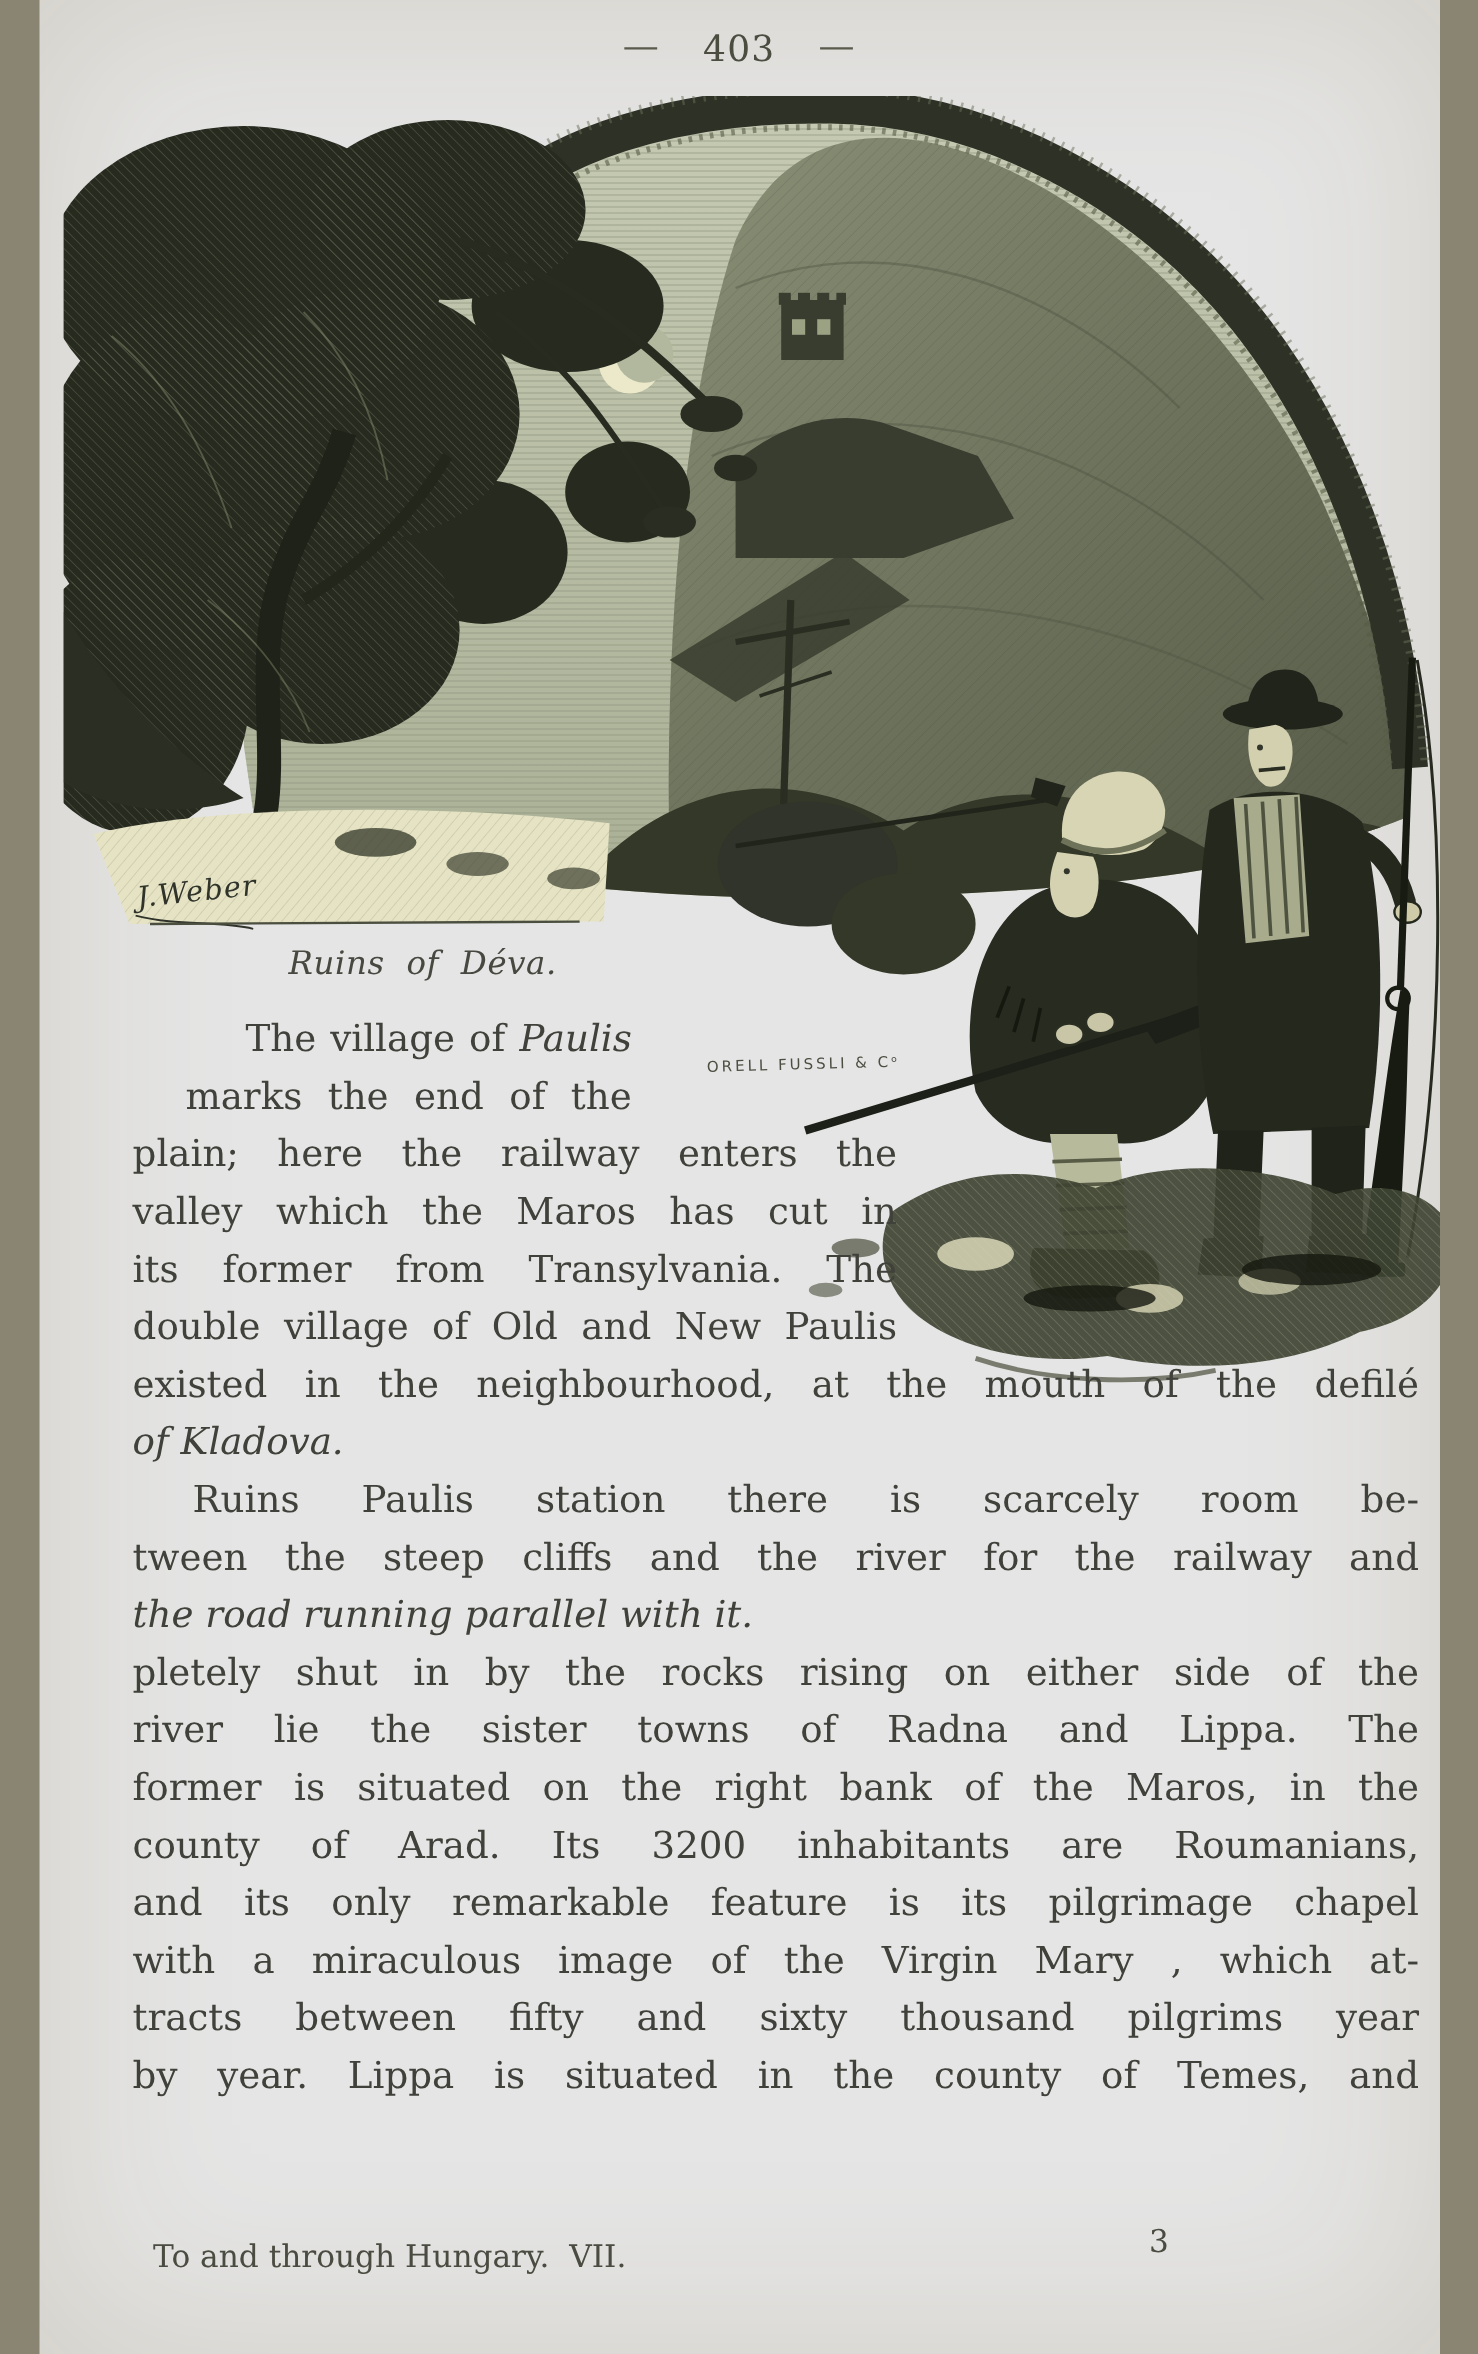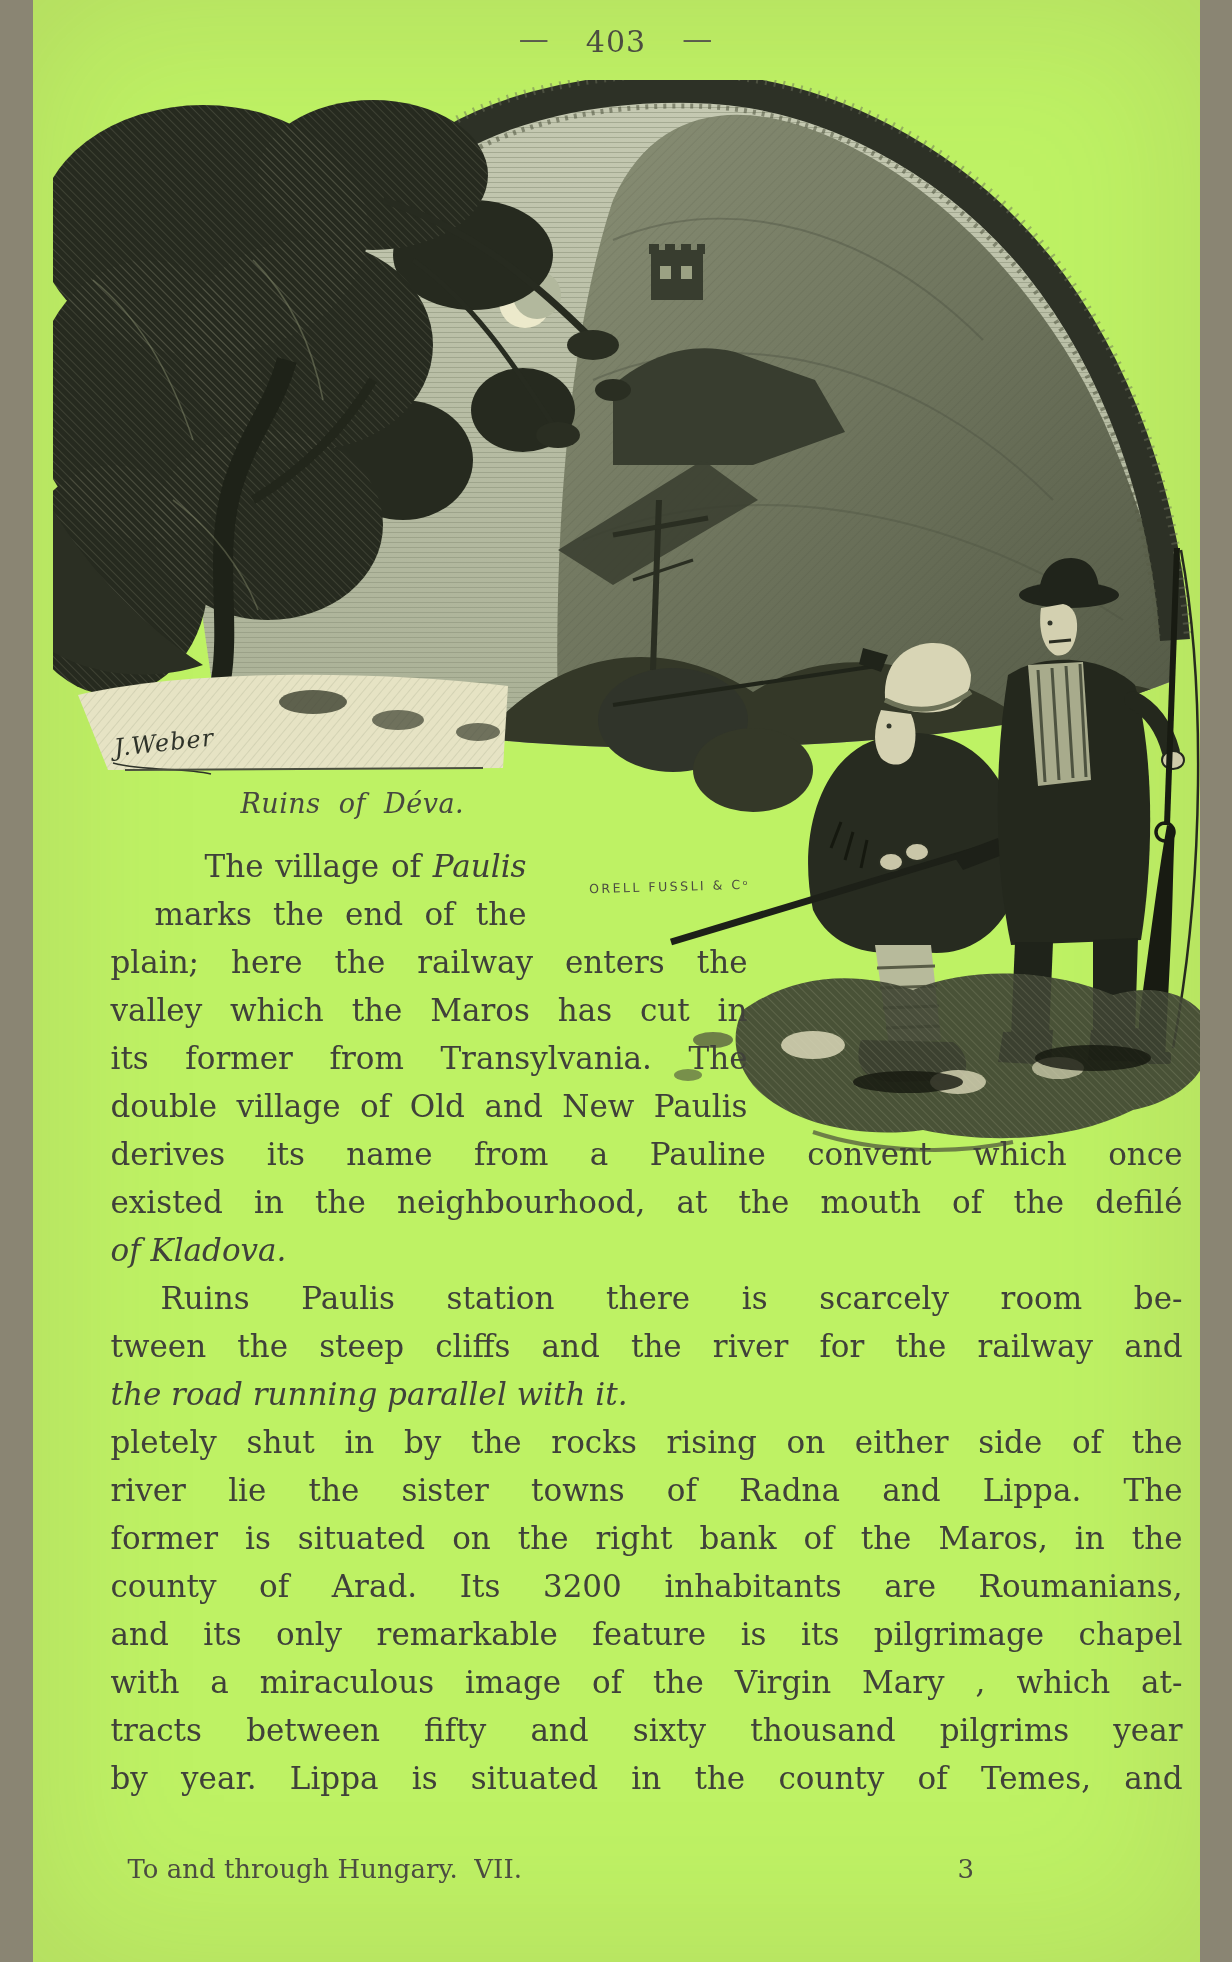--- a/index.html
+++ b/index.html
@@ -1,20 +1,20 @@
 <!DOCTYPE html>
 <html><head>
 <meta charset="utf-8">
 <style>
   html,body{margin:0;padding:0;background:#8a8573;}
   .page{
     position:relative;
     width:1167px;height:1962px;
     margin:0 auto;
-    background:#bef264;
+    background:#e5e5e5;
     box-shadow:inset 0 0 160px rgba(140,128,85,.22);
     font-family:"DejaVu Serif","Liberation Serif",serif;
     color:#3c3d33;
     overflow:hidden;
   }
   .pgnum{
     position:absolute;top:24px;left:0;width:100%;
     text-align:center;font-size:30px;color:#4c4d41;letter-spacing:1px;
   }
   .pgnum .dash{display:inline-block;margin:0 36px;color:#5a5b4d;transform:translateY(-3px);}
@@ -35,21 +35,21 @@
     height:48px;line-height:48px;font-size:31px;white-space:nowrap;
     text-align:justify;text-align-last:justify;
     color:#40413a;
   }
   .line.w1{width:372px;margin-left:44px;}
   .line.w2{width:637px;}
   .line.end{text-align-last:left;font-style:italic;}
   .line.ind{text-indent:50px;}
   .line .ital{font-style:italic;}
   .footer{position:absolute;top:1854px;left:0;width:100%;height:40px;font-size:26px;color:#4b4c41;}
-  .footer .fl{position:absolute;left:95px;white-space:pre;}
+  .footer .fl{position:absolute;left:95px;white-space:pre;margin-top:12px;}
   .footer .fr{position:absolute;left:925px;}
   svg text.sig{
     font-family:"DejaVu Serif","Liberation Serif",serif;
     font-style:italic;font-size:24px;fill:#2f332a;letter-spacing:1px;
   }
 </style>
 </head>
 <body>
 
 <div class="page">
@@ -245,21 +245,20 @@
   <div class="caption">Ruins of Déva.</div>
   <div class="credit">ORELL FUSSLI &amp; Cᵒ</div>
 
   <div class="bodytext">
     <div class="line w1 ind"><span>The village of </span><span class="ital">Paulis</span></div>
     <div class="line w1">marks the end of the</div>
     <div class="line w2">plain; here the railway enters the</div>
     <div class="line w2">valley which the Maros has cut in</div>
     <div class="line w2">its former from Transylvania.  The</div>
     <div class="line w2">double village of Old and New Paulis</div>
-    <div class="line">derives its name from a Pauline convent which once</div>
     <div class="line">existed in the neighbourhood, at the mouth of the defilé</div>
     <div class="line end">of Kladova.</div>
     <div class="line ind">Ruins Paulis station there is scarcely room be-</div>
     <div class="line">tween the steep cliffs and the river for the railway and</div>
     <div class="line end">the road running parallel with it.</div>
     <div class="line">pletely shut in by the rocks rising on either side of the</div>
     <div class="line">river lie the sister towns of Radna and Lippa.  The</div>
     <div class="line">former is situated on the right bank of the Maros, in the</div>
     <div class="line">county of Arad.  Its 3200 inhabitants are Roumanians,</div>
     <div class="line">and its only remarkable feature is its pilgrimage chapel</div>

